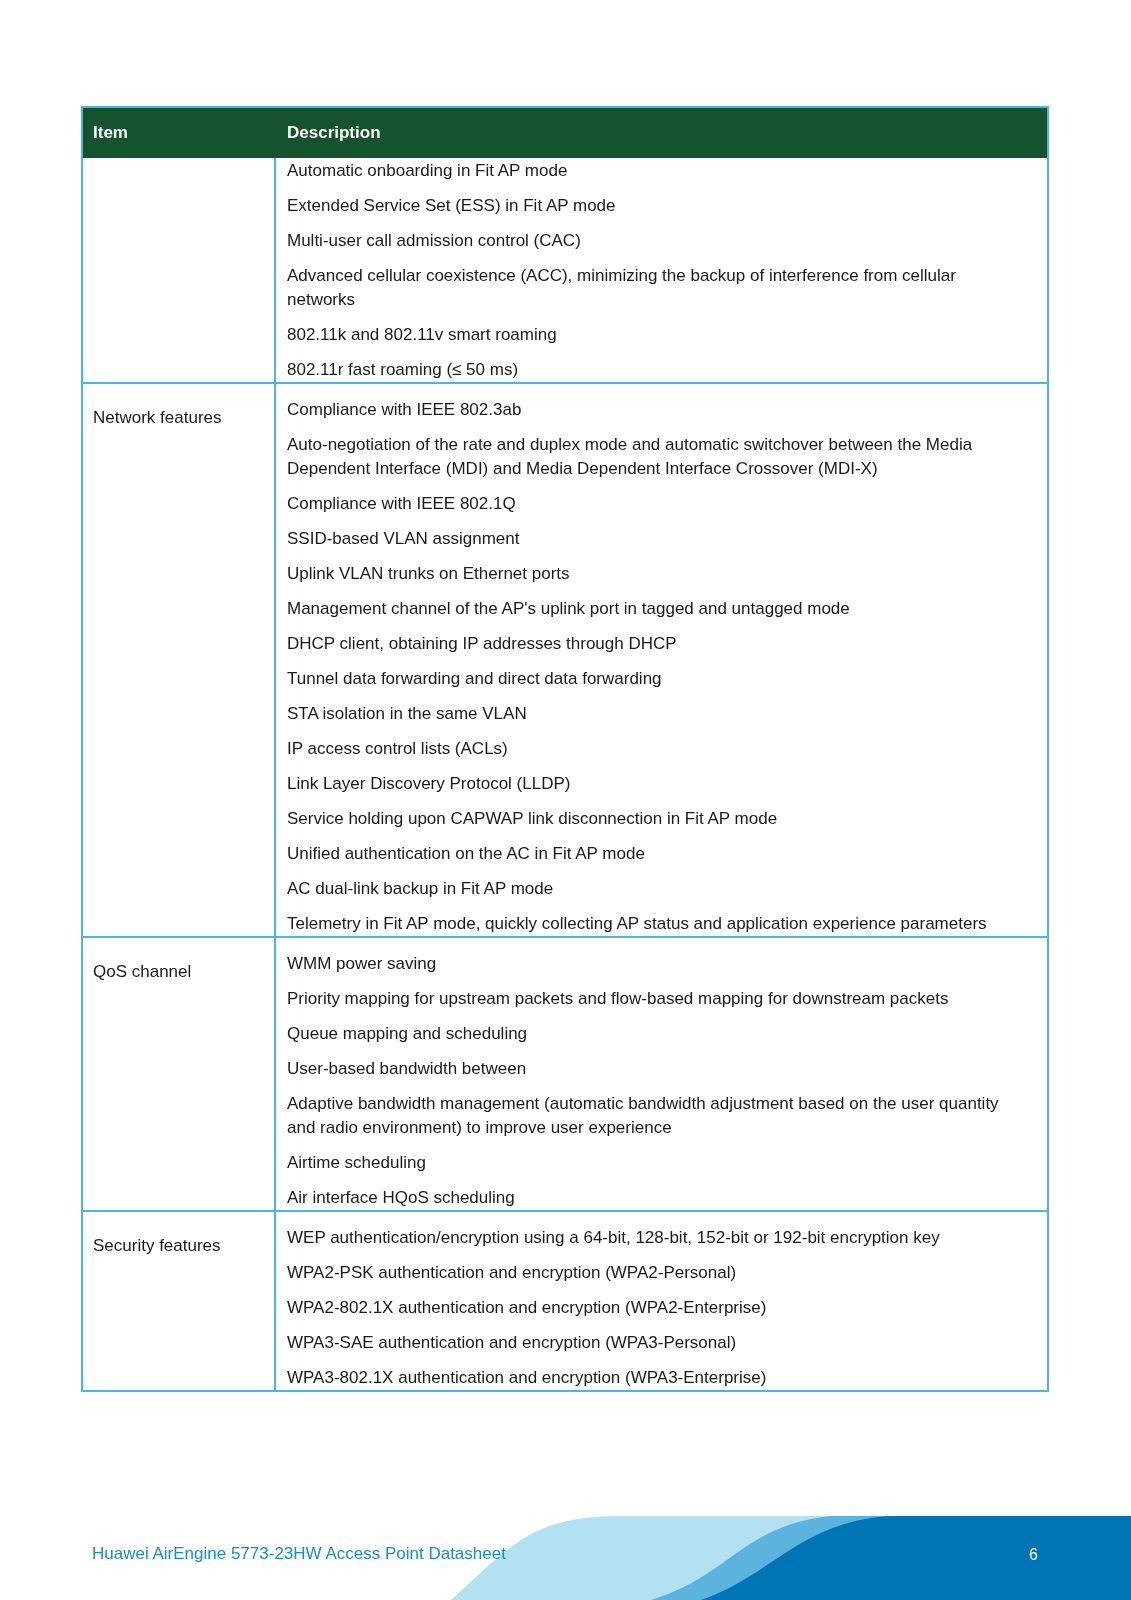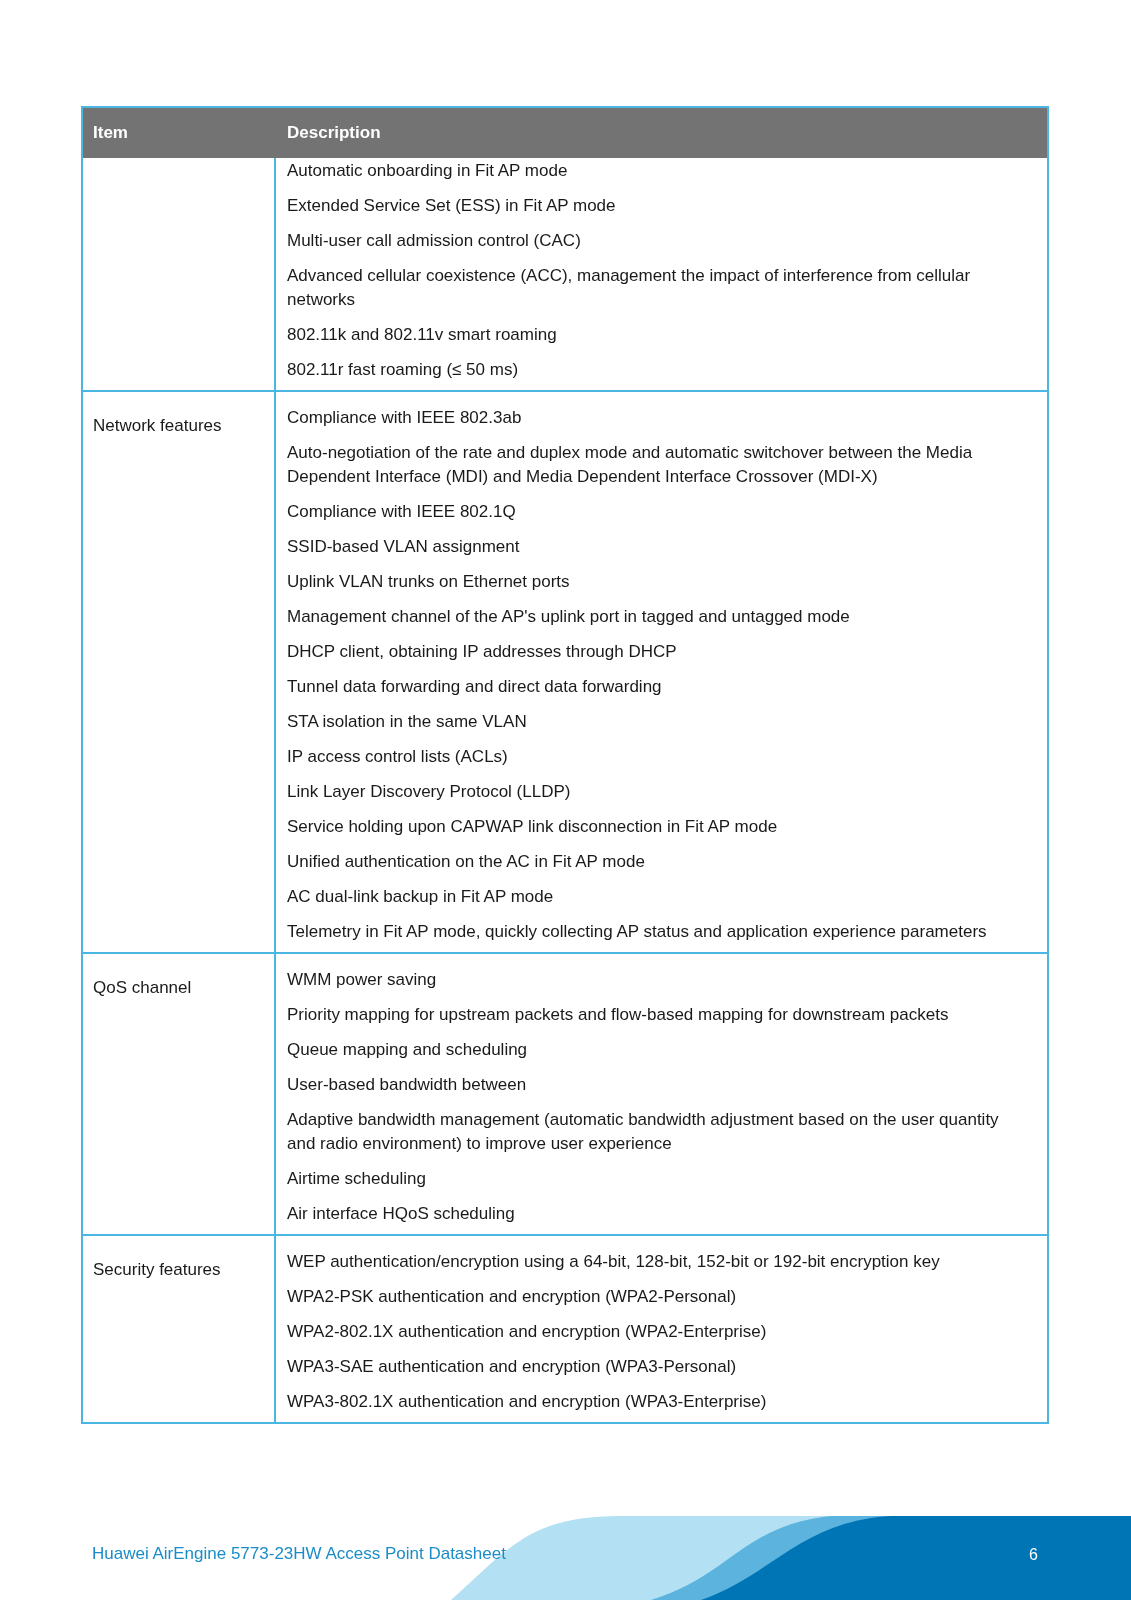--- a/index.html
+++ b/index.html
@@ -1,27 +1,27 @@
 <!DOCTYPE html>
 <html><head>
 <meta charset="utf-8">
 <style>
   html, body { margin:0; padding:0; }
   body { width:1131px; height:1600px; background:#ffffff; position:relative; overflow:hidden;
          font-family:"Liberation Sans", sans-serif; color:#1a1a1a; }
   .table { position:absolute; left:81px; top:106px; width:968px; border:2px solid #4bb6e1; box-sizing:border-box; }
-  .thead { display:flex; background:#737373; height:50px; align-items:center; }
+  .thead { display:flex; background:#14532d; height:50px; align-items:center; }
   .thead .c1, .thead .c2 { color:#ffffff; font-weight:bold; font-size:17px; }
   .c1 { width:193px; box-sizing:border-box; padding-left:10px; }
   .c2 { flex:1; box-sizing:border-box; padding-left:11px; padding-right:30px; }
   .row { display:flex; border-top:2px solid #4bb6e1; }
   .row.first { border-top:none; }
   .row .c1 { border-right:2px solid #4bb6e1; font-size:17px; padding-top:24px; }
   .row.first .c1 { padding-top:0; }
-  .row .c2 { padding-top:4px; padding-bottom:8px; }
+  .row .c2 { padding-top:4px; }
   .row.first .c2 { padding-top:0; }
   .line { font-size:17px; line-height:24px; margin-top:11px; }
   .row.first .line:first-child { margin-top:1px; }
   .row:not(.first) .line:first-child { margin-top:10px; }
   .footer { position:absolute; left:11px; top:1516px; width:1127px; height:84px;text-align:right; }
   .footer svg { position:absolute; left:0; top:0; }
   .footer-title { position:absolute; left:81px; top:28px; font-size:17px; color:#1a8dc8; }
   .page-num { position:absolute; left:1018px; top:30px; font-size:16px; color:#ffffff; }
 </style>
 </head>
@@ -32,21 +32,21 @@
     <div class="c1">Item</div>
     <div class="c2">Description</div>
   </div>
   <div id="tbody">
       <div class="row first">
         <div class="c1"></div>
         <div class="c2">
           <div class="line">Automatic onboarding in Fit AP mode</div>
           <div class="line">Extended Service Set (ESS) in Fit AP mode</div>
           <div class="line">Multi-user call admission control (CAC)</div>
-          <div class="line">Advanced cellular coexistence (ACC), management the impact of interference from cellular networks</div>
+          <div class="line">Advanced cellular coexistence (ACC), minimizing the backup of interference from cellular networks</div>
           <div class="line">802.11k and 802.11v smart roaming</div>
           <div class="line">802.11r fast roaming (≤ 50 ms)</div>
         </div>
       </div>
       <div class="row">
         <div class="c1">Network features</div>
         <div class="c2">
           <div class="line">Compliance with IEEE 802.3ab</div>
           <div class="line">Auto-negotiation of the rate and duplex mode and automatic switchover between the Media Dependent Interface (MDI) and Media Dependent Interface Crossover (MDI-X)</div>
           <div class="line">Compliance with IEEE 802.1Q</div>

